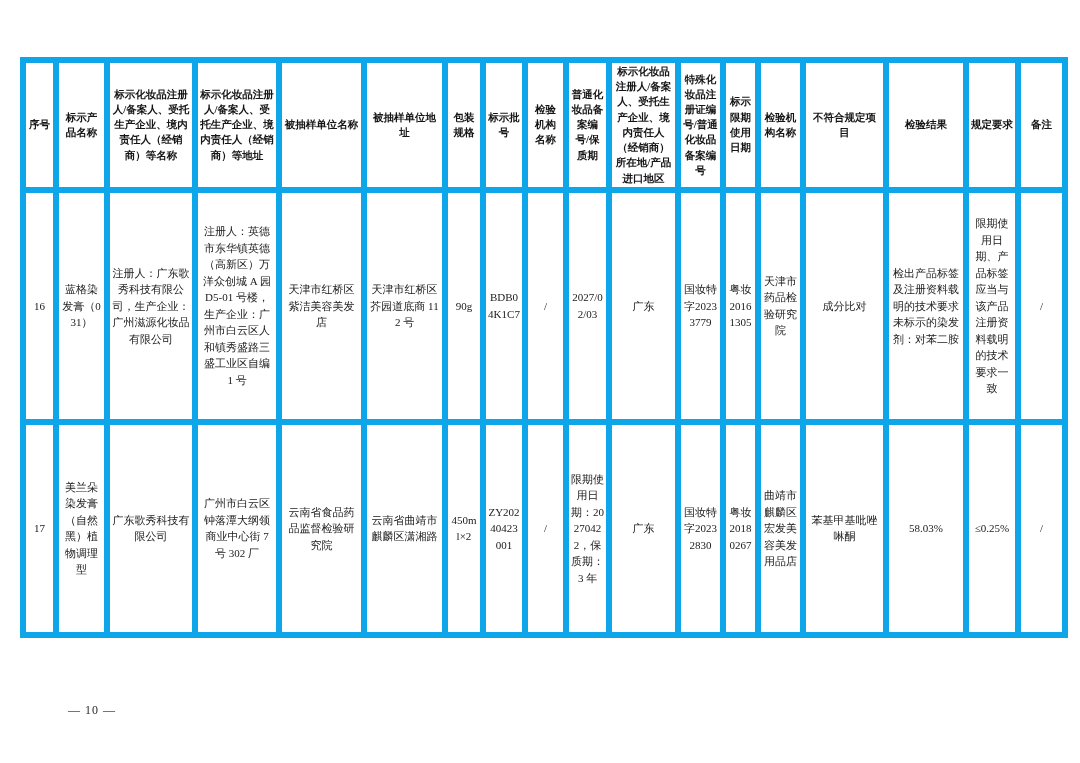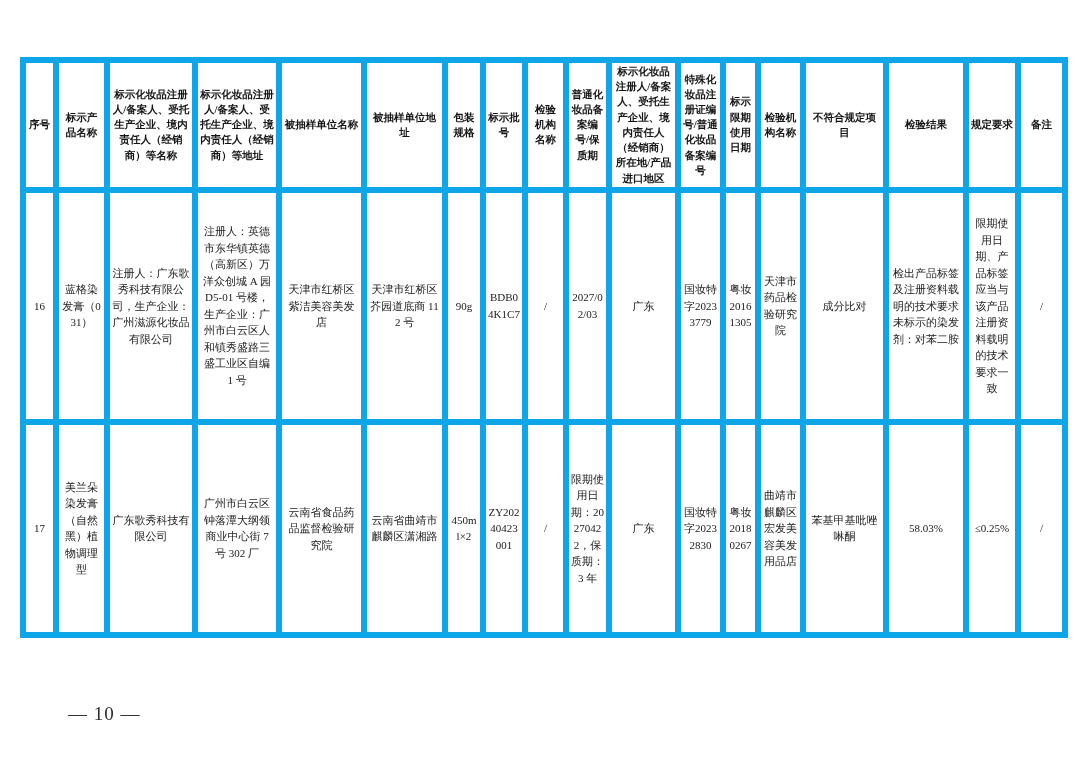--- a/index.html
+++ b/index.html
@@ -36,21 +36,21 @@
     font-size:11px;
     line-height:1.5;
     color:#202020;
   }
   tr.hdr{height:111px;}
   tr.r16{height:232px;}
   tr.r17{height:213px;}
   .footer{
     position:absolute;
     left:68px;top:703px;
-    font-size:19px;
+    font-size:12px;
     letter-spacing:1px;
     color:#2a2a2a;
   }
 </style>
 </head>
 <body>
 
 <div class="page">
 
   <table class="insp">

